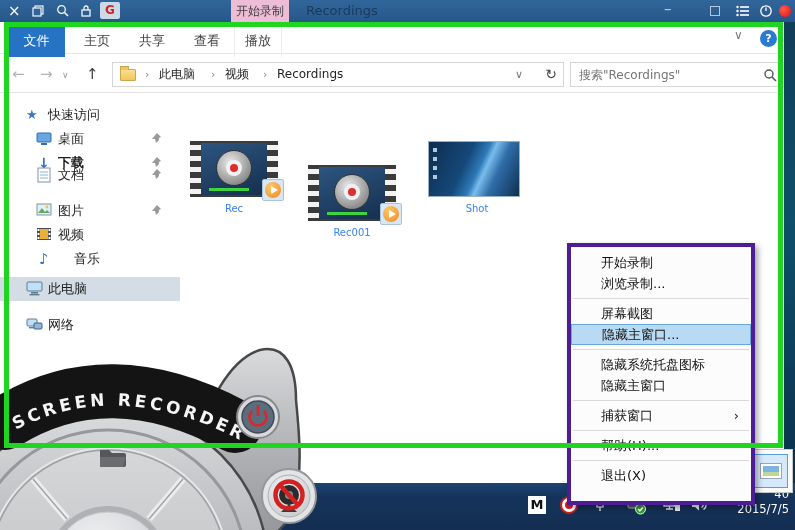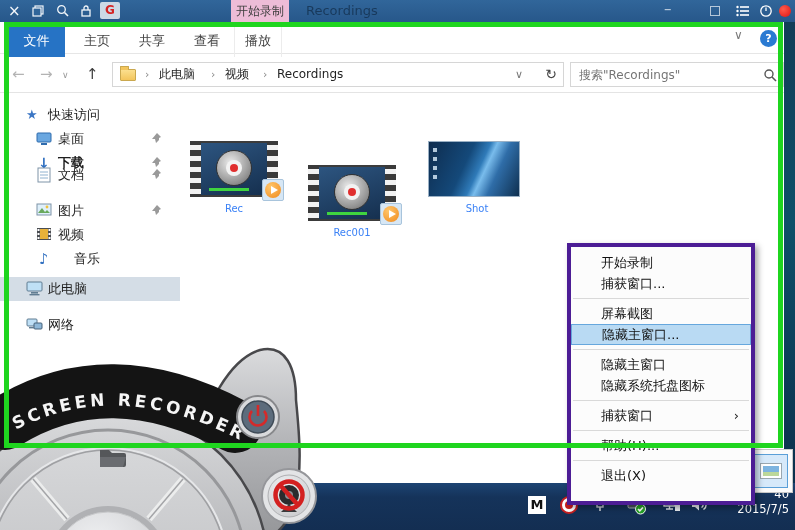--- a/index.html
+++ b/index.html
@@ -349,27 +349,27 @@
 <div class="flyout">
   <div class="grip" style="top:17px;"></div>
   <div class="grip" style="top:22px;"></div>
   <div class="fly-icon">
     <div class="fly-pic"></div>
   </div>
 </div>
 
 <div class="menu">
   <div class="mi">开始录制</div>
-  <div class="mi">捕获窗口...</div>
+  <div class="mi">浏览录制...</div>
   <div class="msep"></div>
   <div class="mi">屏幕截图</div>
   <div class="mi hl">隐藏主窗口...</div>
   <div class="msep"></div>
+  <div class="mi">隐藏系统托盘图标</div>
   <div class="mi">隐藏主窗口</div>
-  <div class="mi">隐藏系统托盘图标</div>
   <div class="msep"></div>
   <div class="mi">
     <span>捕获窗口</span>
     <span class="sub-arrow">›</span>
   </div>
   <div class="msep"></div>
   <div class="mi">帮助(H)...</div>
   <div class="msep"></div>
   <div class="mi">退出(X)</div>
 </div>

